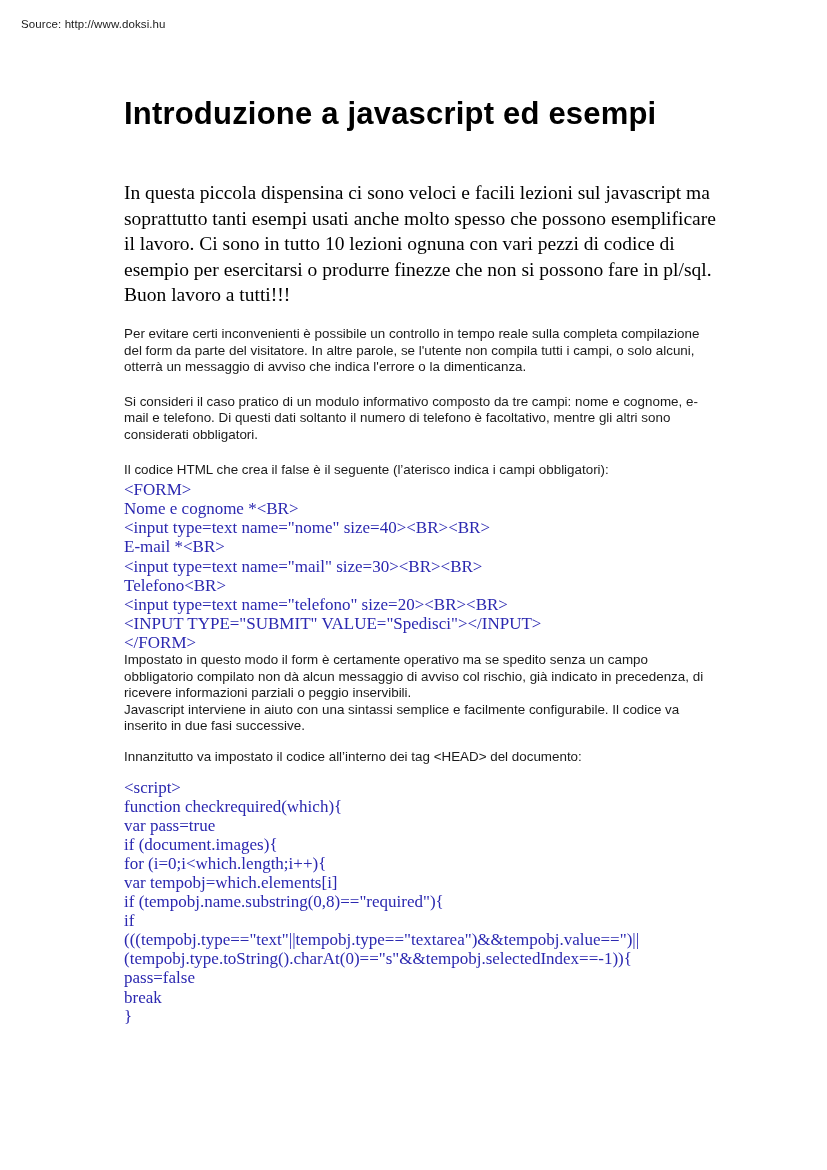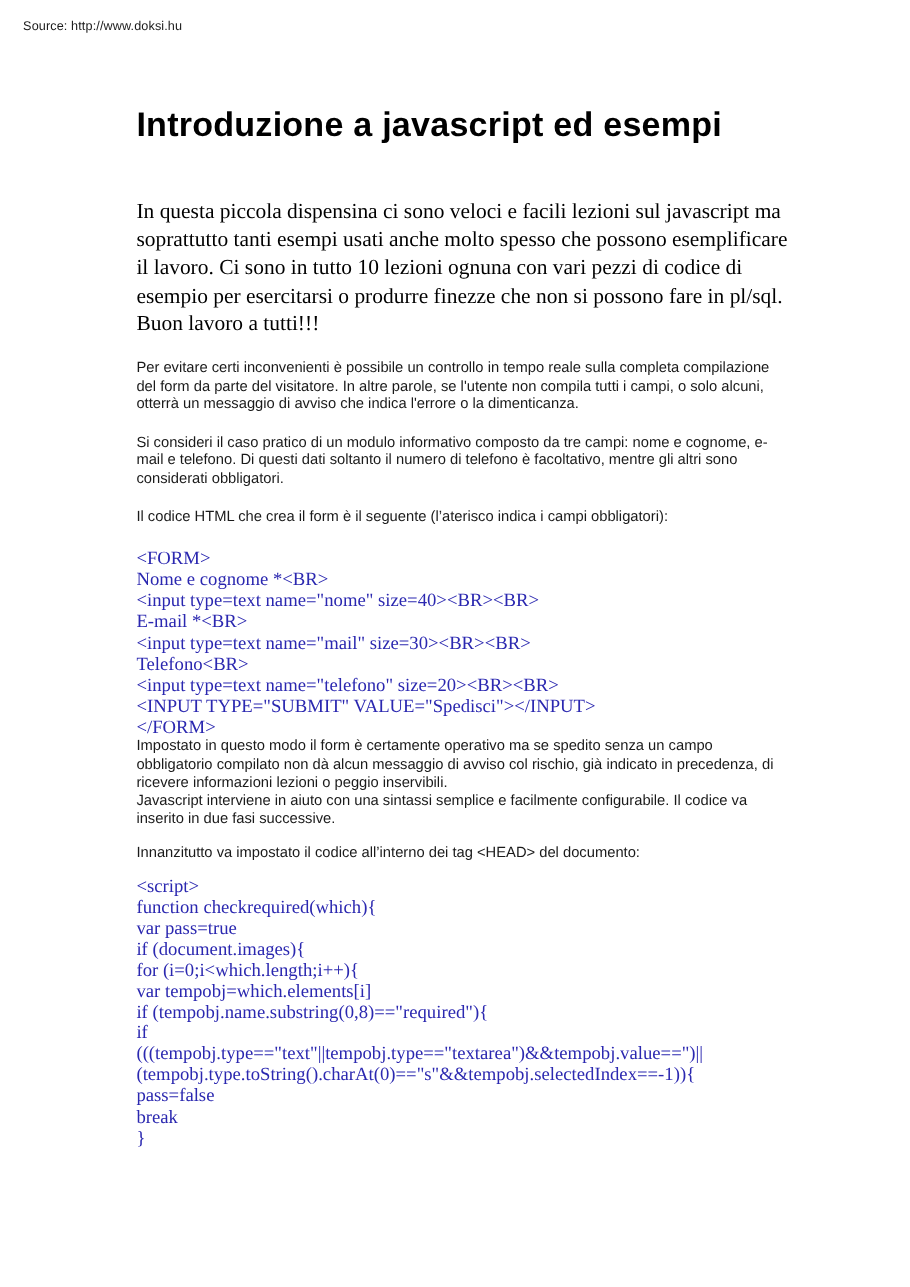--- a/index.html
+++ b/index.html
@@ -75,21 +75,21 @@
     font-family: "Liberation Serif", serif;
     font-size: 17px;
     line-height: 19.1px;
     color: #2b28b0;
     white-space: pre-wrap;
     word-break: break-word;
     margin: 0;
     width: 588px;
   }
   .code-block {
-    margin-top: 20px;
+    margin-top: 2px;
   }
   .code-block.second {
     margin-top: 12px;
   }
 </style>
 </head>
 <body>
 
 <div class="page">
 
@@ -99,33 +99,33 @@
 
     <h1 class="doc-title">Introduzione a javascript ed esempi</h1>
 
     <p class="intro">In questa piccola dispensina ci sono veloci e facili lezioni sul javascript ma soprattutto tanti esempi usati anche molto spesso che possono esemplificare il lavoro. Ci sono in tutto 10 lezioni ognuna con vari pezzi di codice di esempio per esercitarsi o produrre finezze che non si possono fare in pl/sql. Buon lavoro a tutti!!!</p>
 
 
     <p class="body-par">Per evitare certi inconvenienti è possibile un controllo in tempo reale sulla completa compilazione del form da parte del visitatore. In altre parole, se l'utente non compila tutti i campi, o solo alcuni, otterrà un messaggio di avviso che indica l'errore o la dimenticanza.</p>
 
     <p class="body-par">Si consideri il caso pratico di un modulo informativo composto da tre campi: nome e cognome, e-mail e telefono. Di questi dati soltanto il numero di telefono è facoltativo, mentre gli altri sono considerati obbligatori.</p>
 
-    <p class="body-par">Il codice HTML che crea il form è il seguente (l’aterisco indica i campi obbligatori):</p>
+    <p class="body-par">Il codice HTML che crea il false è il seguente (l’aterisco indica i campi obbligatori):</p>
 
     <pre class="code-line code-block">&lt;FORM&gt;
 Nome e cognome *&lt;BR&gt;
 &lt;input type=text name="nome" size=40&gt;&lt;BR&gt;&lt;BR&gt;
 E-mail *&lt;BR&gt;
 &lt;input type=text name="mail" size=30&gt;&lt;BR&gt;&lt;BR&gt;
 Telefono&lt;BR&gt;
 &lt;input type=text name="telefono" size=20&gt;&lt;BR&gt;&lt;BR&gt;
 &lt;INPUT TYPE="SUBMIT" VALUE="Spedisci"&gt;&lt;/INPUT&gt;
 &lt;/FORM&gt;</pre>
 
-    <p class="body-par nogap">Impostato in questo modo il form è certamente operativo ma se spedito senza un campo obbligatorio compilato non dà alcun messaggio di avviso col rischio, già indicato in precedenza, di ricevere informazioni lezioni o peggio inservibili.</p>
+    <p class="body-par nogap">Impostato in questo modo il form è certamente operativo ma se spedito senza un campo obbligatorio compilato non dà alcun messaggio di avviso col rischio, già indicato in precedenza, di ricevere informazioni parziali o peggio inservibili.</p>
 
     <p class="body-par nogap">Javascript interviene in aiuto con una sintassi semplice e facilmente configurabile. Il codice va inserito in due fasi successive.</p>
 
     <p class="body-par tight">Innanzitutto va impostato il codice all’interno dei tag &lt;HEAD&gt; del documento:</p>
 
     <pre class="code-line code-block second">&lt;script&gt;
 function checkrequired(which){
 var pass=true
 if (document.images){
 for (i=0;i&lt;which.length;i++){

